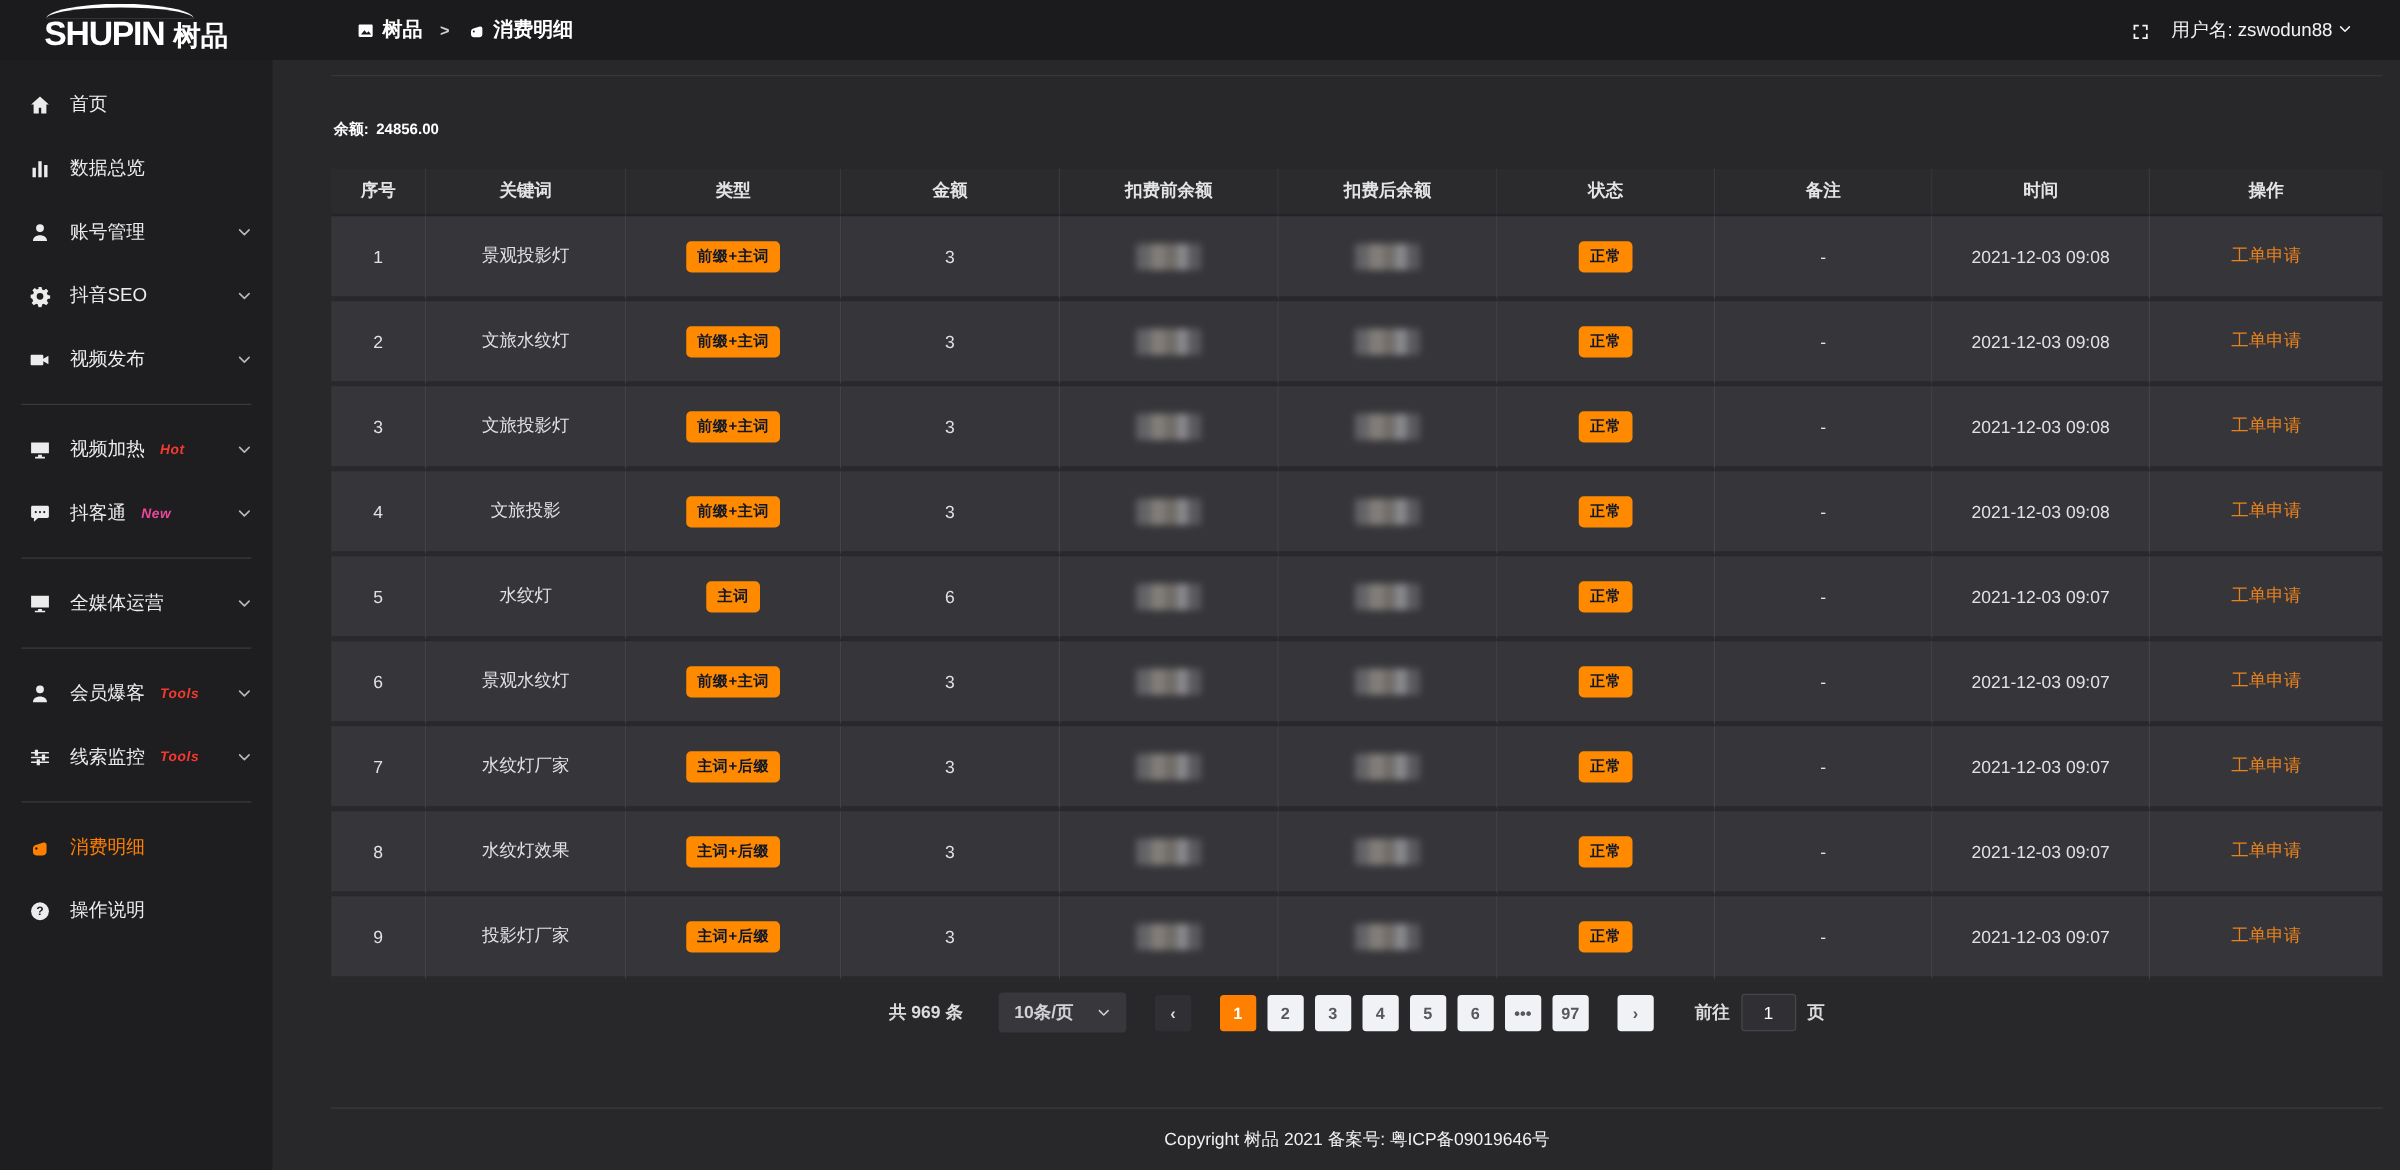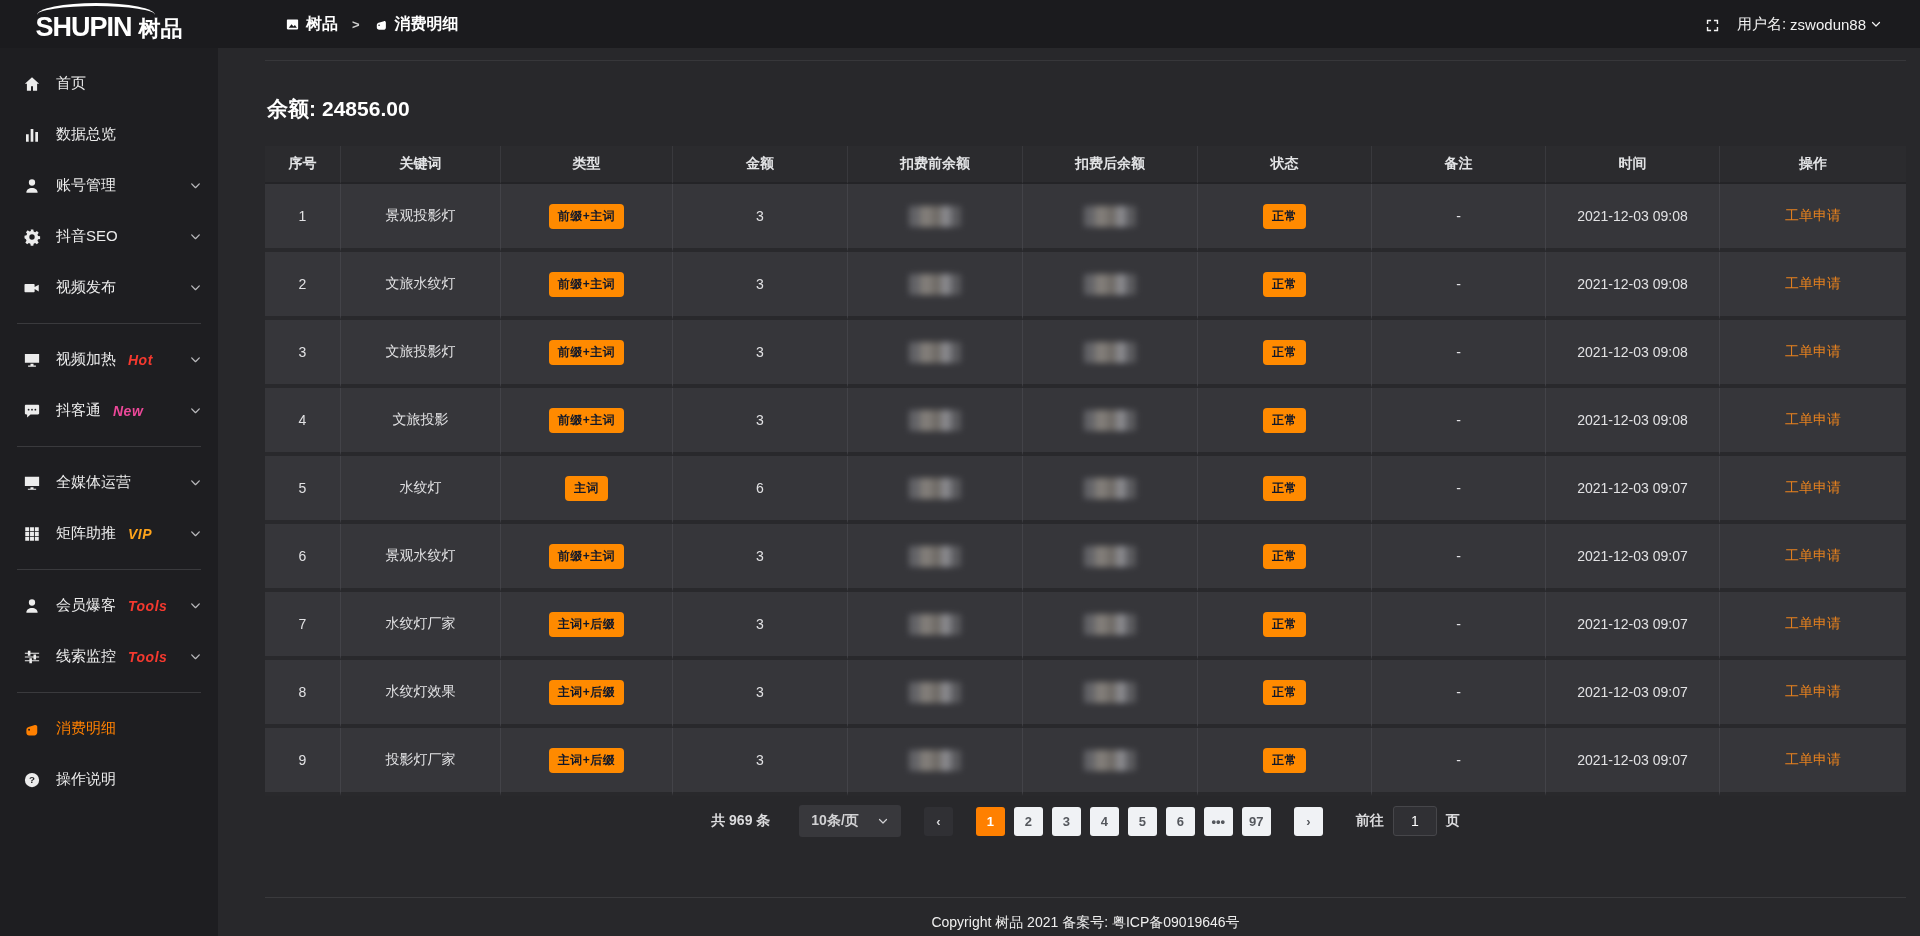--- a/index.html
+++ b/index.html
@@ -21,30 +21,30 @@
   .fs-btn svg { width:17px; height:17px; display:block; }
   .user-chip { display:flex; align-items:center; gap:4px; }
   .caret svg { width:12px; height:12px; }
 
   
   .shell { display:flex; height:888px; }
   .sidebar { width:218px; flex:0 0 218px; background:#1e1e21; padding-top:10px; }
   .side-item { height:51px; display:flex; align-items:center; padding:0 16px 0 23px; font-size:15px; color:#ececec; cursor:pointer; }
   .side-item .mi { width:18px; height:18px; margin-right:15px; flex:0 0 18px; }
   .side-item .mi svg { width:18px; height:18px; display:block; }
-  .side-item .tag { font-style:italic; font-weight:700; font-size:14px; margin-left:12px; letter-spacing:.5px; }
+  .side-item .tag { font-style:italic; font-weight:700; font-size:11px; margin-left:12px; letter-spacing:.5px; }
   .side-item .chev { margin-left:auto; color:#b9b9bc; }
   .side-item .chev svg { width:13px; height:13px; display:block; }
   .side-item.active { color:#ff8000; }
   .side-divider { height:1px; background:#3a3a3d; margin:10px 17px; }
 
   
   .main { flex:1 1 auto; padding:12px 14px 0 47px; position:relative; }
   .main-topline { height:1px; background:#37373a; margin-bottom:0; }
-  .balance { margin:34px 0 23px 2px; font-size:21px; font-weight:700; color:#fff; }
+  .balance { margin:34px 0 23px 2px; font-size:12px; font-weight:700; color:#fff; }
   .balance .v { margin-left:6px; }
 
   
   table.grid { border-collapse:separate; border-spacing:0; width:1641px; table-layout:fixed; font-size:14px; }
   table.grid th { height:38px; background:#2b2b2e; color:#e3e4e6; font-weight:700; border-right:1px solid #39393d; border-bottom:2px solid #242427; }
   table.grid td { height:68px; background:#36363a; text-align:center; color:#e2e2e4; border-right:1px solid #434348; border-bottom:4px solid #29292c; }
   table.grid th:last-child, table.grid td:last-child { border-right:none; }
   td.num, td.time { color:#fff; }
   .badge { display:inline-block; background:#ff8a00; color:#0f172a; font-size:12px; font-weight:700; padding:4px 9px; border-radius:4px; letter-spacing:.5px; }
   .action-link { color:#e8821e; font-weight:400; cursor:pointer; }
@@ -202,34 +202,20 @@
           </span>
         </div>
         <div class="side-divider"></div>
         <div class="side-item">
           <span class="mi">
             <svg viewBox="0 0 24 24" fill="currentColor">
               <path d="M2.5 3.5h19V16h-19zM10 17.5h4v2h3.5V21H6.5v-1.5H10z"></path>
             </svg>
           </span>
           <span>全媒体运营</span>
-          <span class="chev">
-            <svg viewBox="0 0 24 24" fill="none" stroke="currentColor" stroke-width="2.4" stroke-linecap="round" stroke-linejoin="round">
-              <path d="M5 9l7 7 7-7"></path>
-            </svg>
-          </span>
-        </div>
-        <div class="side-item">
-          <span class="mi">
-            <svg viewBox="0 0 24 24" fill="currentColor">
-              <path d="M3 3h5.2v5.2H3zM9.4 3h5.2v5.2H9.4zM15.8 3H21v5.2h-5.2zM3 9.4h5.2v5.2H3zM9.4 9.4h5.2v5.2H9.4zM15.8 9.4H21v5.2h-5.2zM3 15.8h5.2V21H3zM9.4 15.8h5.2V21H9.4zM15.8 15.8H21V21h-5.2z"></path>
-            </svg>
-          </span>
-          <span>矩阵助推</span>
-          <span class="tag" style="color: rgb(255, 164, 27);">VIP</span>
           <span class="chev">
             <svg viewBox="0 0 24 24" fill="none" stroke="currentColor" stroke-width="2.4" stroke-linecap="round" stroke-linejoin="round">
               <path d="M5 9l7 7 7-7"></path>
             </svg>
           </span>
         </div>
         <div class="side-divider"></div>
         <div class="side-item">
           <span class="mi">
             <svg viewBox="0 0 24 24" fill="currentColor">

